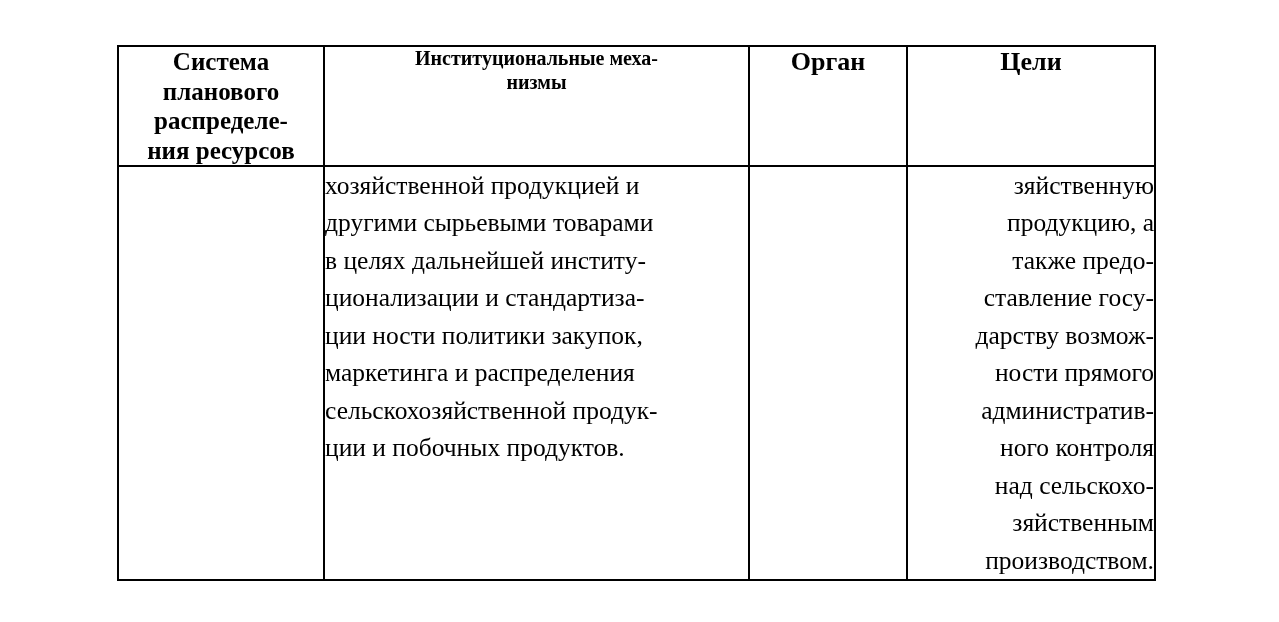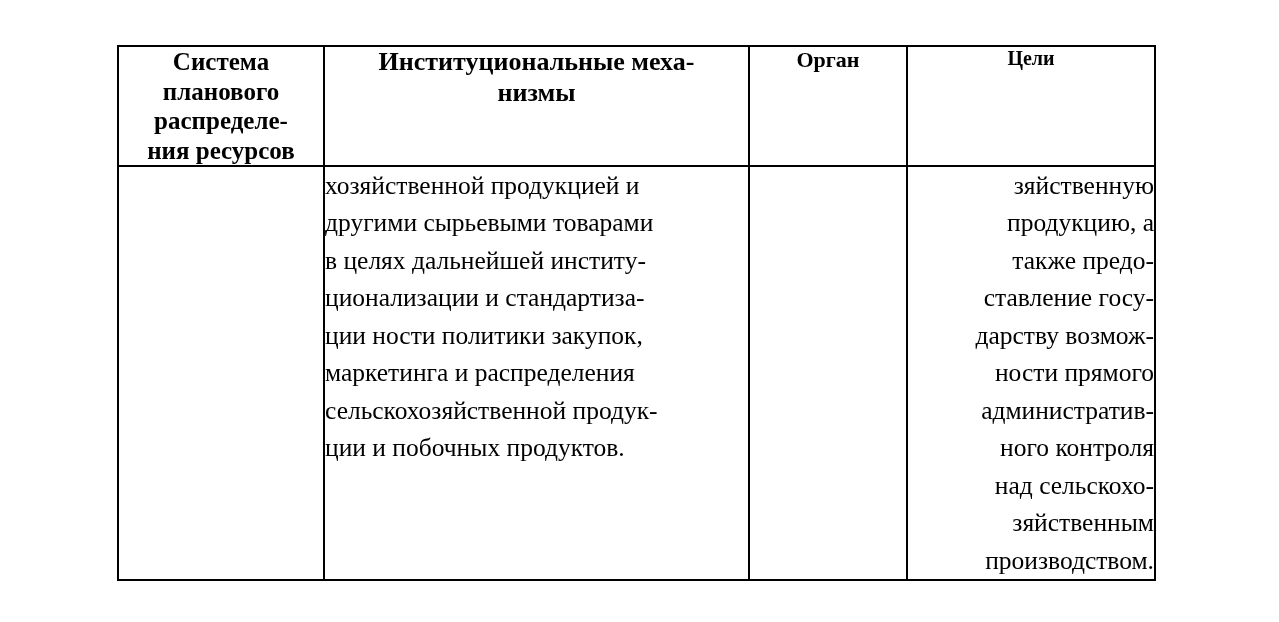--- a/index.html
+++ b/index.html
@@ -51,23 +51,23 @@
     font-weight: bold;
     font-size: 26px;
     line-height: 1.18;
     padding: 12px 8px 14px 8px;
     height: 104px;
   }
   th .hdr-inner {
     display: block;
   }
   th.h1 { font-size: 25px; }
-  th.h2 { font-size: 26px; padding-left: 16px; padding-right: 16px; margin-top: 7px; }
-  th.h3 { font-size: 22px; }
-  th.h4 { font-size: 20px; }
+  th.h2 { font-size: 20px; padding-left: 16px; padding-right: 16px; margin-top: 7px; }
+  th.h3 { font-size: 26px; }
+  th.h4 { font-size: 26px; }
 
   tbody td {
     font-size: 25.5px;
     line-height: 1.47;
     padding: 14px 10px 14px 14px;
     height: 400px;
   }
   td.body-empty { padding: 0; }
   td.body-wide { padding-left: 16px; padding-right: 10px; }
   td.body-narrow { padding-left: 14px; padding-right: 8px; text-align: right; }

